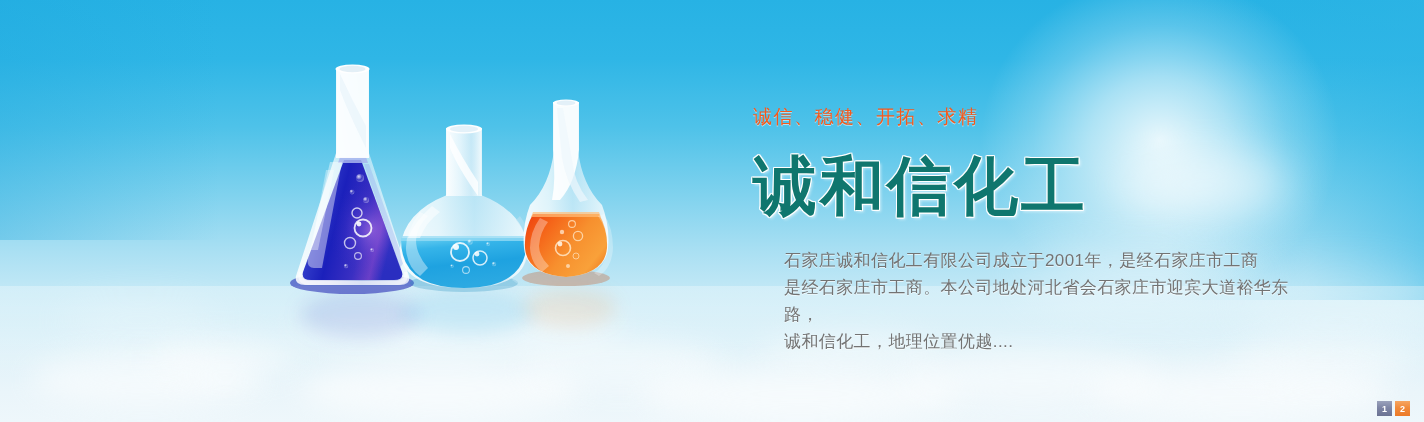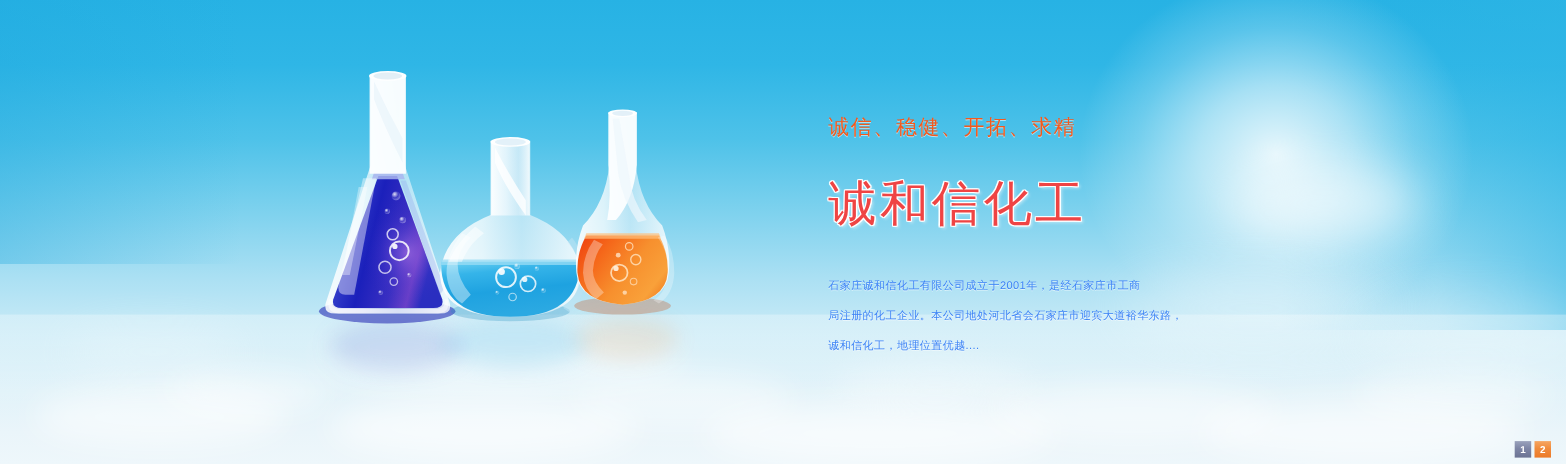--- a/index.html
+++ b/index.html
@@ -73,34 +73,35 @@
 
   
   #copy{ position:absolute; left:753px; top:104px; width:560px; }
   .tagline{
     font-size:19px; letter-spacing:1.5px; color:#f4591c; font-weight:400;
     line-height:26px;
     text-shadow:0 1px 0 rgba(255,255,255,.55);
   }
   .maintitle{
     margin-top:23px;
-    font-size:44px; line-height:66px; letter-spacing:3px;
-    color:#ef4444; font-weight:400;
+    font-size:64px; line-height:66px; letter-spacing:3px;
+    color:#0f766e; font-weight:700;
     text-shadow:
       1px 0 0 rgba(255,255,255,.95), -1px 0 0 rgba(255,255,255,.95),
       0 1px 0 rgba(255,255,255,.95), 0 -1px 0 rgba(255,255,255,.95),
       1px 1px 0 rgba(255,255,255,.85), -1px -1px 0 rgba(255,255,255,.85),
       1px -1px 0 rgba(255,255,255,.85), -1px 1px 0 rgba(255,255,255,.85),
       2px 2px 3px rgba(255,255,255,.55);
   }
   .desc{
     margin-top:28px;
-    font-size:10px; line-height:27px; letter-spacing:.4px;
-    color:#3b82f6;
+    font-size:17px; line-height:27px; letter-spacing:.4px;
+    color:#737373;
     text-shadow:0 1px 0 rgba(255,255,255,.6);
+    margin-left:31px;
   }
   .desc p{ margin:0; }
 
   
   #pager{ position:absolute; left:1377px; top:401px; display:flex; gap:3px; }
   .pg{
     width:15px; height:15px;
     font-size:9px; font-weight:700; color:#ffffff;
     display:flex; align-items:center; justify-content:center;
     cursor:pointer; user-select:none;
@@ -289,21 +290,21 @@
 
       <path d="M598 216 Q608 230 607 248 Q606 266 594 273 L599 276 Q612 268 613 248 Q613 228 604 214 Z" fill="#ffffff" opacity="0.28"></path>
     </g>
   </svg>
 
   <div id="copy">
     <div class="tagline">诚信、稳健、开拓、求精</div>
     <div class="maintitle">诚和信化工</div>
     <div class="desc">
       <p>石家庄诚和信化工有限公司成立于2001年，是经石家庄市工商</p>
-      <p>局注册的化工企业。本公司地处河北省会石家庄市迎宾大道裕华东路，</p>
+      <p>是经石家庄市工商。本公司地处河北省会石家庄市迎宾大道裕华东路，</p>
       <p>诚和信化工，地理位置优越....</p>
     </div>
   </div>
 
   <div id="pager">
     <div class="pg pg-idle">1</div>
     <div class="pg pg-active">2</div>
   </div>
 
 </div>

